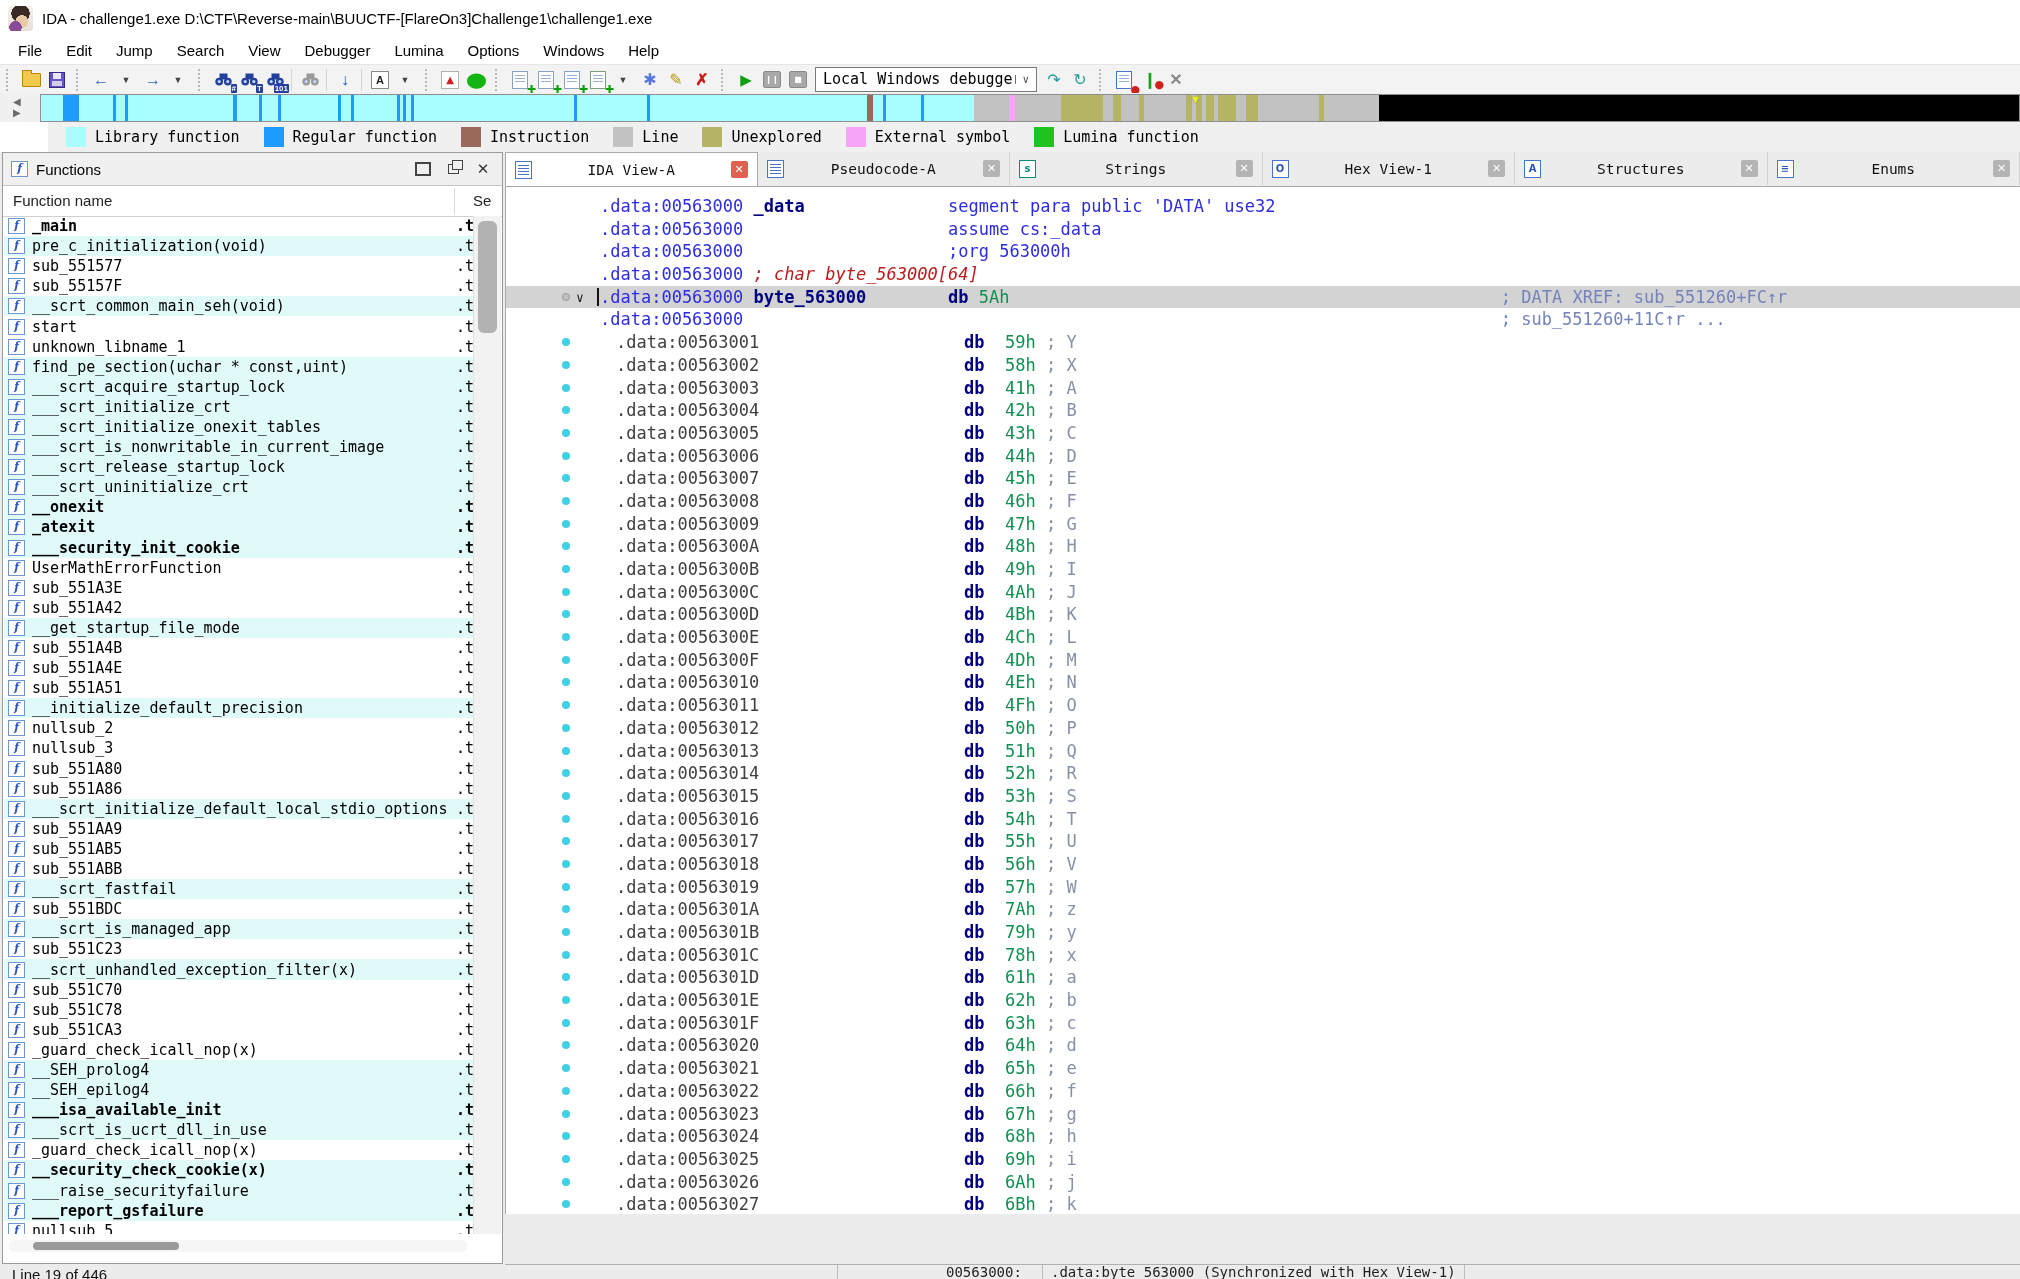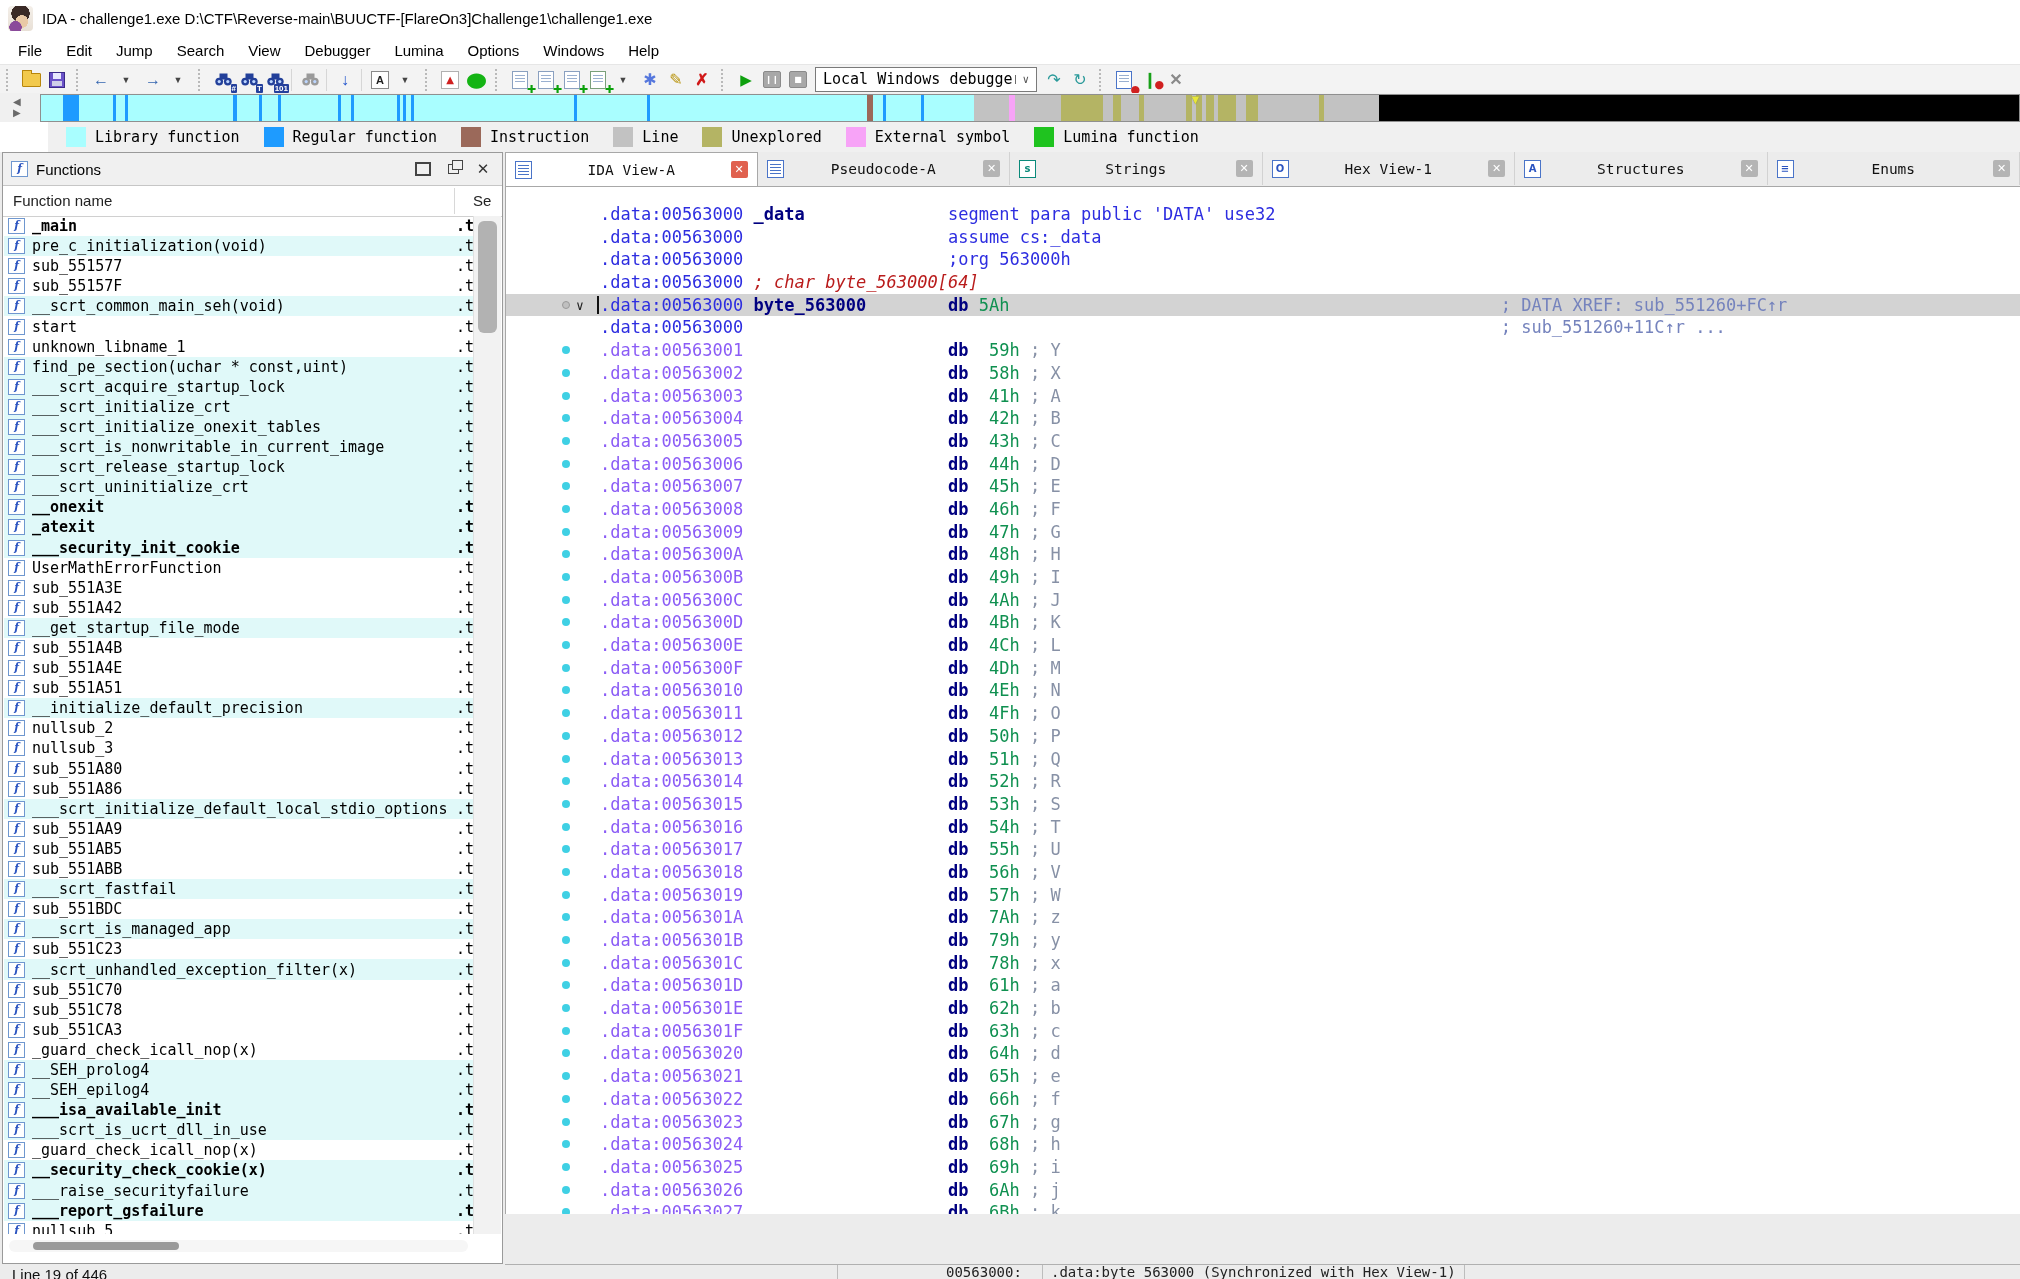--- a/index.html
+++ b/index.html
@@ -100,29 +100,29 @@
           font:bold 11px/17px "DejaVu Sans",sans-serif;text-align:center;flex:0 0 auto;}
   .tab.active .tclose{background:#e0614f;}
   .ticon{width:15px;height:16px;border:1px solid #4a74c8;background:#fff;flex:0 0 auto;position:relative;
          font:bold 10px/16px "DejaVu Sans",sans-serif;text-align:center;color:#2a53c0;}
   .ticon.lines::before{content:"";position:absolute;left:2px;right:2px;top:3px;height:10px;
          background:repeating-linear-gradient(#4a74c8 0 1px,transparent 1px 3px);}
   .ticon.teal{color:#0a8a7a;border-color:#0a8a7a;}
   
   .listing{position:absolute;left:505px;top:186px;right:0;height:1028px;background:#fff;
            border-top:1px solid #a8a8a8;border-left:1px solid #a8a8a8;box-sizing:border-box;
-           padding-top:16px;font:17px/22.7px "DejaVu Sans Mono",monospace;white-space:pre;overflow:hidden;}
+           padding-top:8px;font:17px/22.7px "DejaVu Sans Mono",monospace;white-space:pre;overflow:hidden;}
   .lline{height:22.7px;position:relative;padding-left:94px;}
   .lline.sel{background:#d3d3d3;}
   .ldot{position:absolute;left:56px;top:7px;width:8px;height:8px;border-radius:50%;background:#3fd0e4;}
   .ldot.grey{background:#c0c0c0;border:1px solid #9a9a9a;box-sizing:border-box;}
   .lmark{position:absolute;left:70px;top:1px;font-size:13px;color:#222;}
   .lcaret{position:absolute;left:91px;top:2px;width:2px;height:18px;background:#111;}
   .s-a{color:#2d2de0;}        
-  .s-o{color:#8b5cf6;}        
+  .s-o{color:#404040;margin-left:16px;}        
   .s-n{color:#000080;font-weight:bold;}
   .s-k{color:#2d2de0;}
   .s-d{color:#000080;font-weight:bold;}
   .s-g{color:#0f9050;}
   .s-c{color:#b91c1c;font-style:italic;}
   .s-x{color:#7583bd;}
   .s-m{color:#8791a6;}
   .s-t{color:#000;}
   
   .lstatus{position:absolute;left:505px;right:0;top:1264px;height:15px;background:#ececec;border-top:1px solid #b0b0b0;

